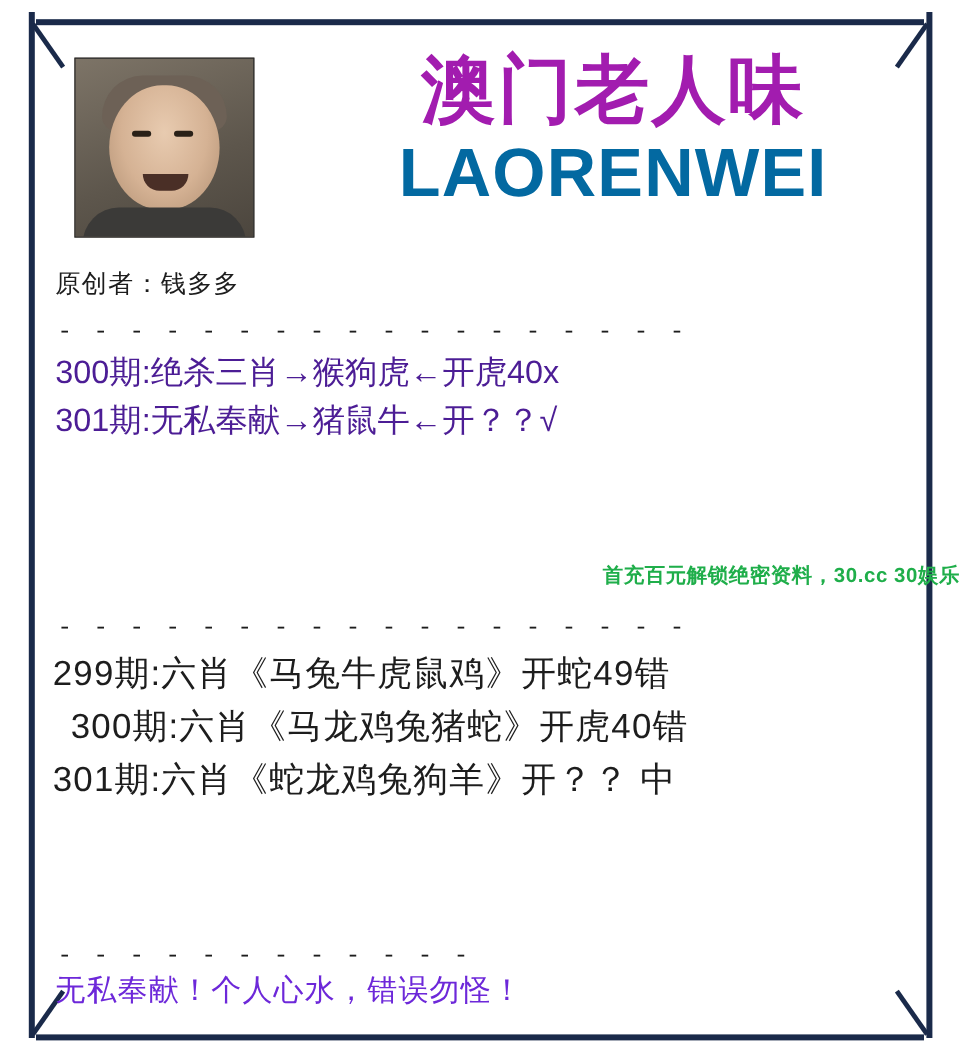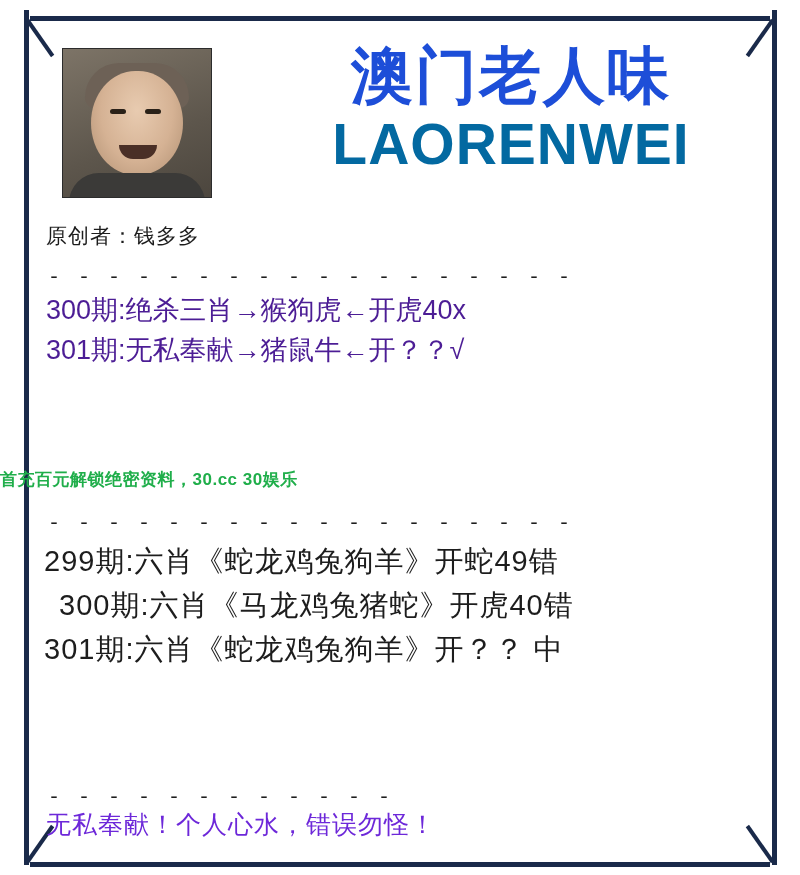--- a/index.html
+++ b/index.html
@@ -139,21 +139,21 @@
     left: 230px;
     top: 0px;
     width: 470px;
     text-align: center;
   }
   .title-cn {
     font-family: "Liberation Sans", sans-serif;
     font-weight: bold;
     font-size: 62px;
     line-height: 72px;
-    color: #1d4ed8;
+    color: #a21caf;
     letter-spacing: 2px;
     white-space: nowrap;
   }
   .title-en {
     font-family: "Liberation Sans", sans-serif;
     font-weight: bold;
     font-size: 57px;
     line-height: 64px;
     color: #0369a1;
     letter-spacing: 1px;
@@ -191,21 +191,21 @@
     letter-spacing: 0px;
   }
   .s1-l1 { left: 46px; top: 292px; }
   .s1-l2 { left: 46px; top: 332px; }
 
   .promo {
     position: absolute;
     left: 0;
     top: 468px;
     width: 800px;
-    text-align: left;
+    text-align: right;
     font-size: 17px;
     font-weight: bold;
     color: #1fae4a;
     letter-spacing: 0.5px;
   }
 
   .big-row {
     position: absolute;
     font-size: 29px;
     color: #1d1d1d;
@@ -262,21 +262,21 @@
 
   <div class="dashes dashes-1">- - - - - - - - - - - - - - - - - -</div>
 
   <div class="line-row s1-l1">300期:绝杀三肖→猴狗虎←开虎40x</div>
   <div class="line-row s1-l2">301期:无私奉献→猪鼠牛←开？？√</div>
 
   <div class="promo">首充百元解锁绝密资料，30.cc 30娱乐</div>
 
   <div class="dashes dashes-2">- - - - - - - - - - - - - - - - - -</div>
 
-  <div class="big-row s2-l1">299期:六肖《蛇龙鸡兔狗羊》开蛇49错</div>
+  <div class="big-row s2-l1">299期:六肖《马兔牛虎鼠鸡》开蛇49错</div>
   <div class="big-row s2-l2">300期:六肖《马龙鸡兔猪蛇》开虎40错</div>
   <div class="big-row s2-l3">301期:六肖《蛇龙鸡兔狗羊》开？？ 中</div>
 
   <div class="dashes dashes-3">- - - - - - - - - - - -</div>
 
   <div class="footer-note">无私奉献！个人心水，错误勿怪！</div>
 
 </div>
 
 </body></html>

